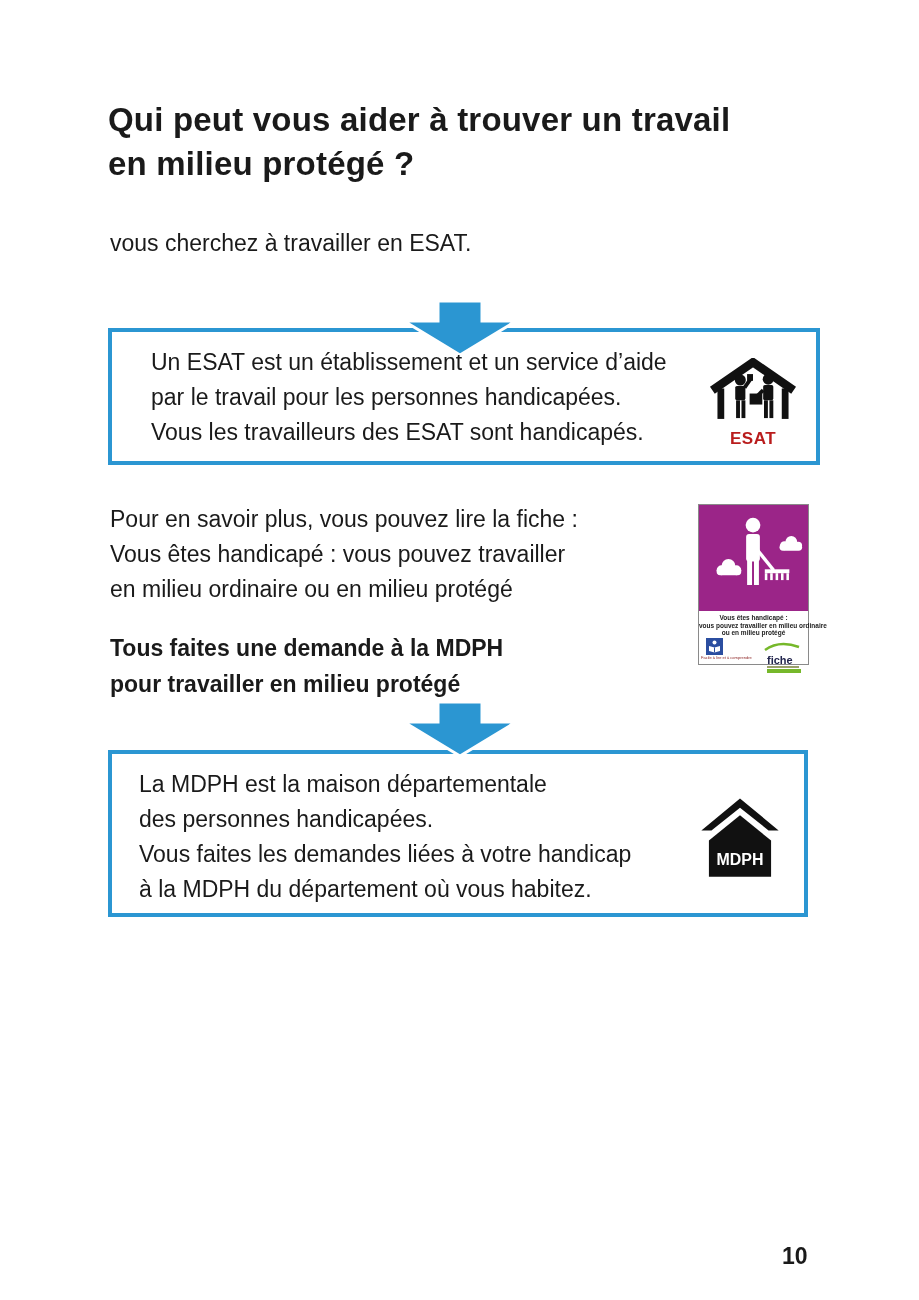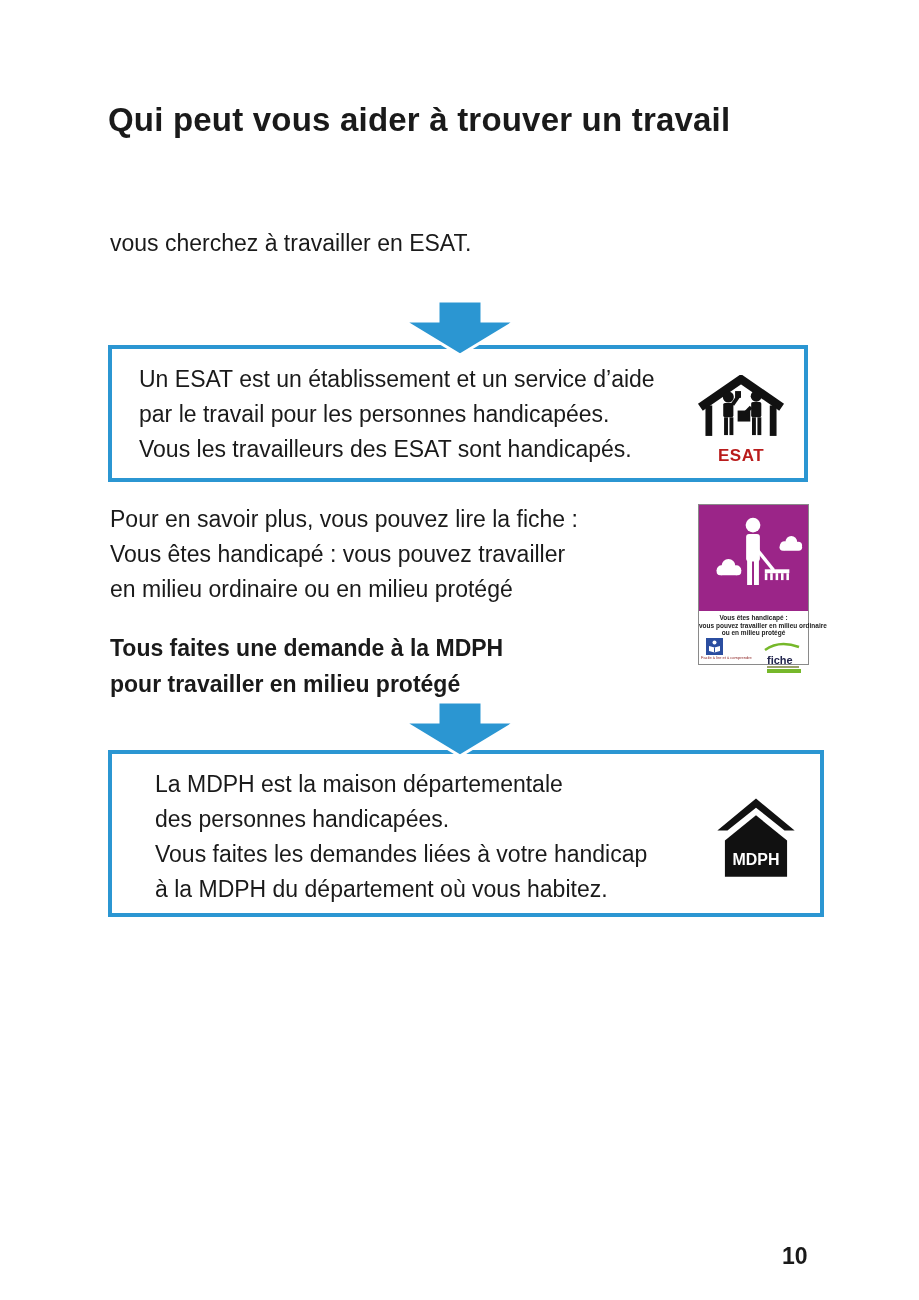--- a/index.html
+++ b/index.html
@@ -14,22 +14,22 @@
   .para{font-size:23px;line-height:35px;}
   .intro{left:110px;top:226px;}
   .fiche-para{left:110px;top:502px;}
   .bold-para{left:110px;top:630px;font-weight:bold;line-height:36px;}
 
   .arrow{width:112px;height:54px;left:404px;z-index:3;}
   .arrow1{top:301px;}
   .arrow2{top:702px;}
 
   .bluebox{left:108px;width:692px;border:4px solid #2B96D2;background:#fff;z-index:1;}
-  .esat-box{top:345px;height:129px;}
-  .mdph-box{top:750px;height:159px;padding-left:16px;}
+  .esat-box{top:328px;height:129px;padding-left:12px;}
+  .mdph-box{top:750px;height:159px;}
   .boxtext{padding:13px 0 0 27px;font-size:23px;line-height:35px;}
 
   .esat-icon-wrap{right:18px;top:26px;width:90px;text-align:center;}
   .esat-label{font-size:17px;font-weight:bold;letter-spacing:.5px;margin-top:1px;color:#b91c1c;}
   .mdph-icon-wrap{right:22px;top:42px;width:84px;}
 
   .thumb{left:698px;top:504px;width:111px;height:161px;border:1px solid #8a8a8a;background:#fff;box-sizing:border-box;}
   .thumb-purple{width:100%;height:106px;position:relative;}
   .thumb-caption{font-size:6.5px;font-weight:bold;line-height:7.5px;text-align:center;color:#222;padding-top:3px;}
   .thumb-logos{position:relative;height:28px;}
@@ -42,20 +42,21 @@
 
   .pagenum{left:782px;top:1243px;font-size:23px;font-weight:bold;}
 </style>
 </head>
 <body>
 
 <div>
 
   <div class="abs title lines">
       <div>Qui peut vous aider à trouver un travail</div>
+      <div>en milieu protégé ?</div>
     </div>
 
   <div class="abs para intro lines">
       <div>vous cherchez à travailler en ESAT.</div>
     </div>
 
   <svg class="abs arrow arrow1" viewBox="0 0 112 54" aria-hidden="true">
     <polygon points="34,0 78,0 78,20 112,20 56,54 0,20 34,20" fill="#2B96D2" stroke="#ffffff" stroke-width="3"></polygon>
   </svg>
 

